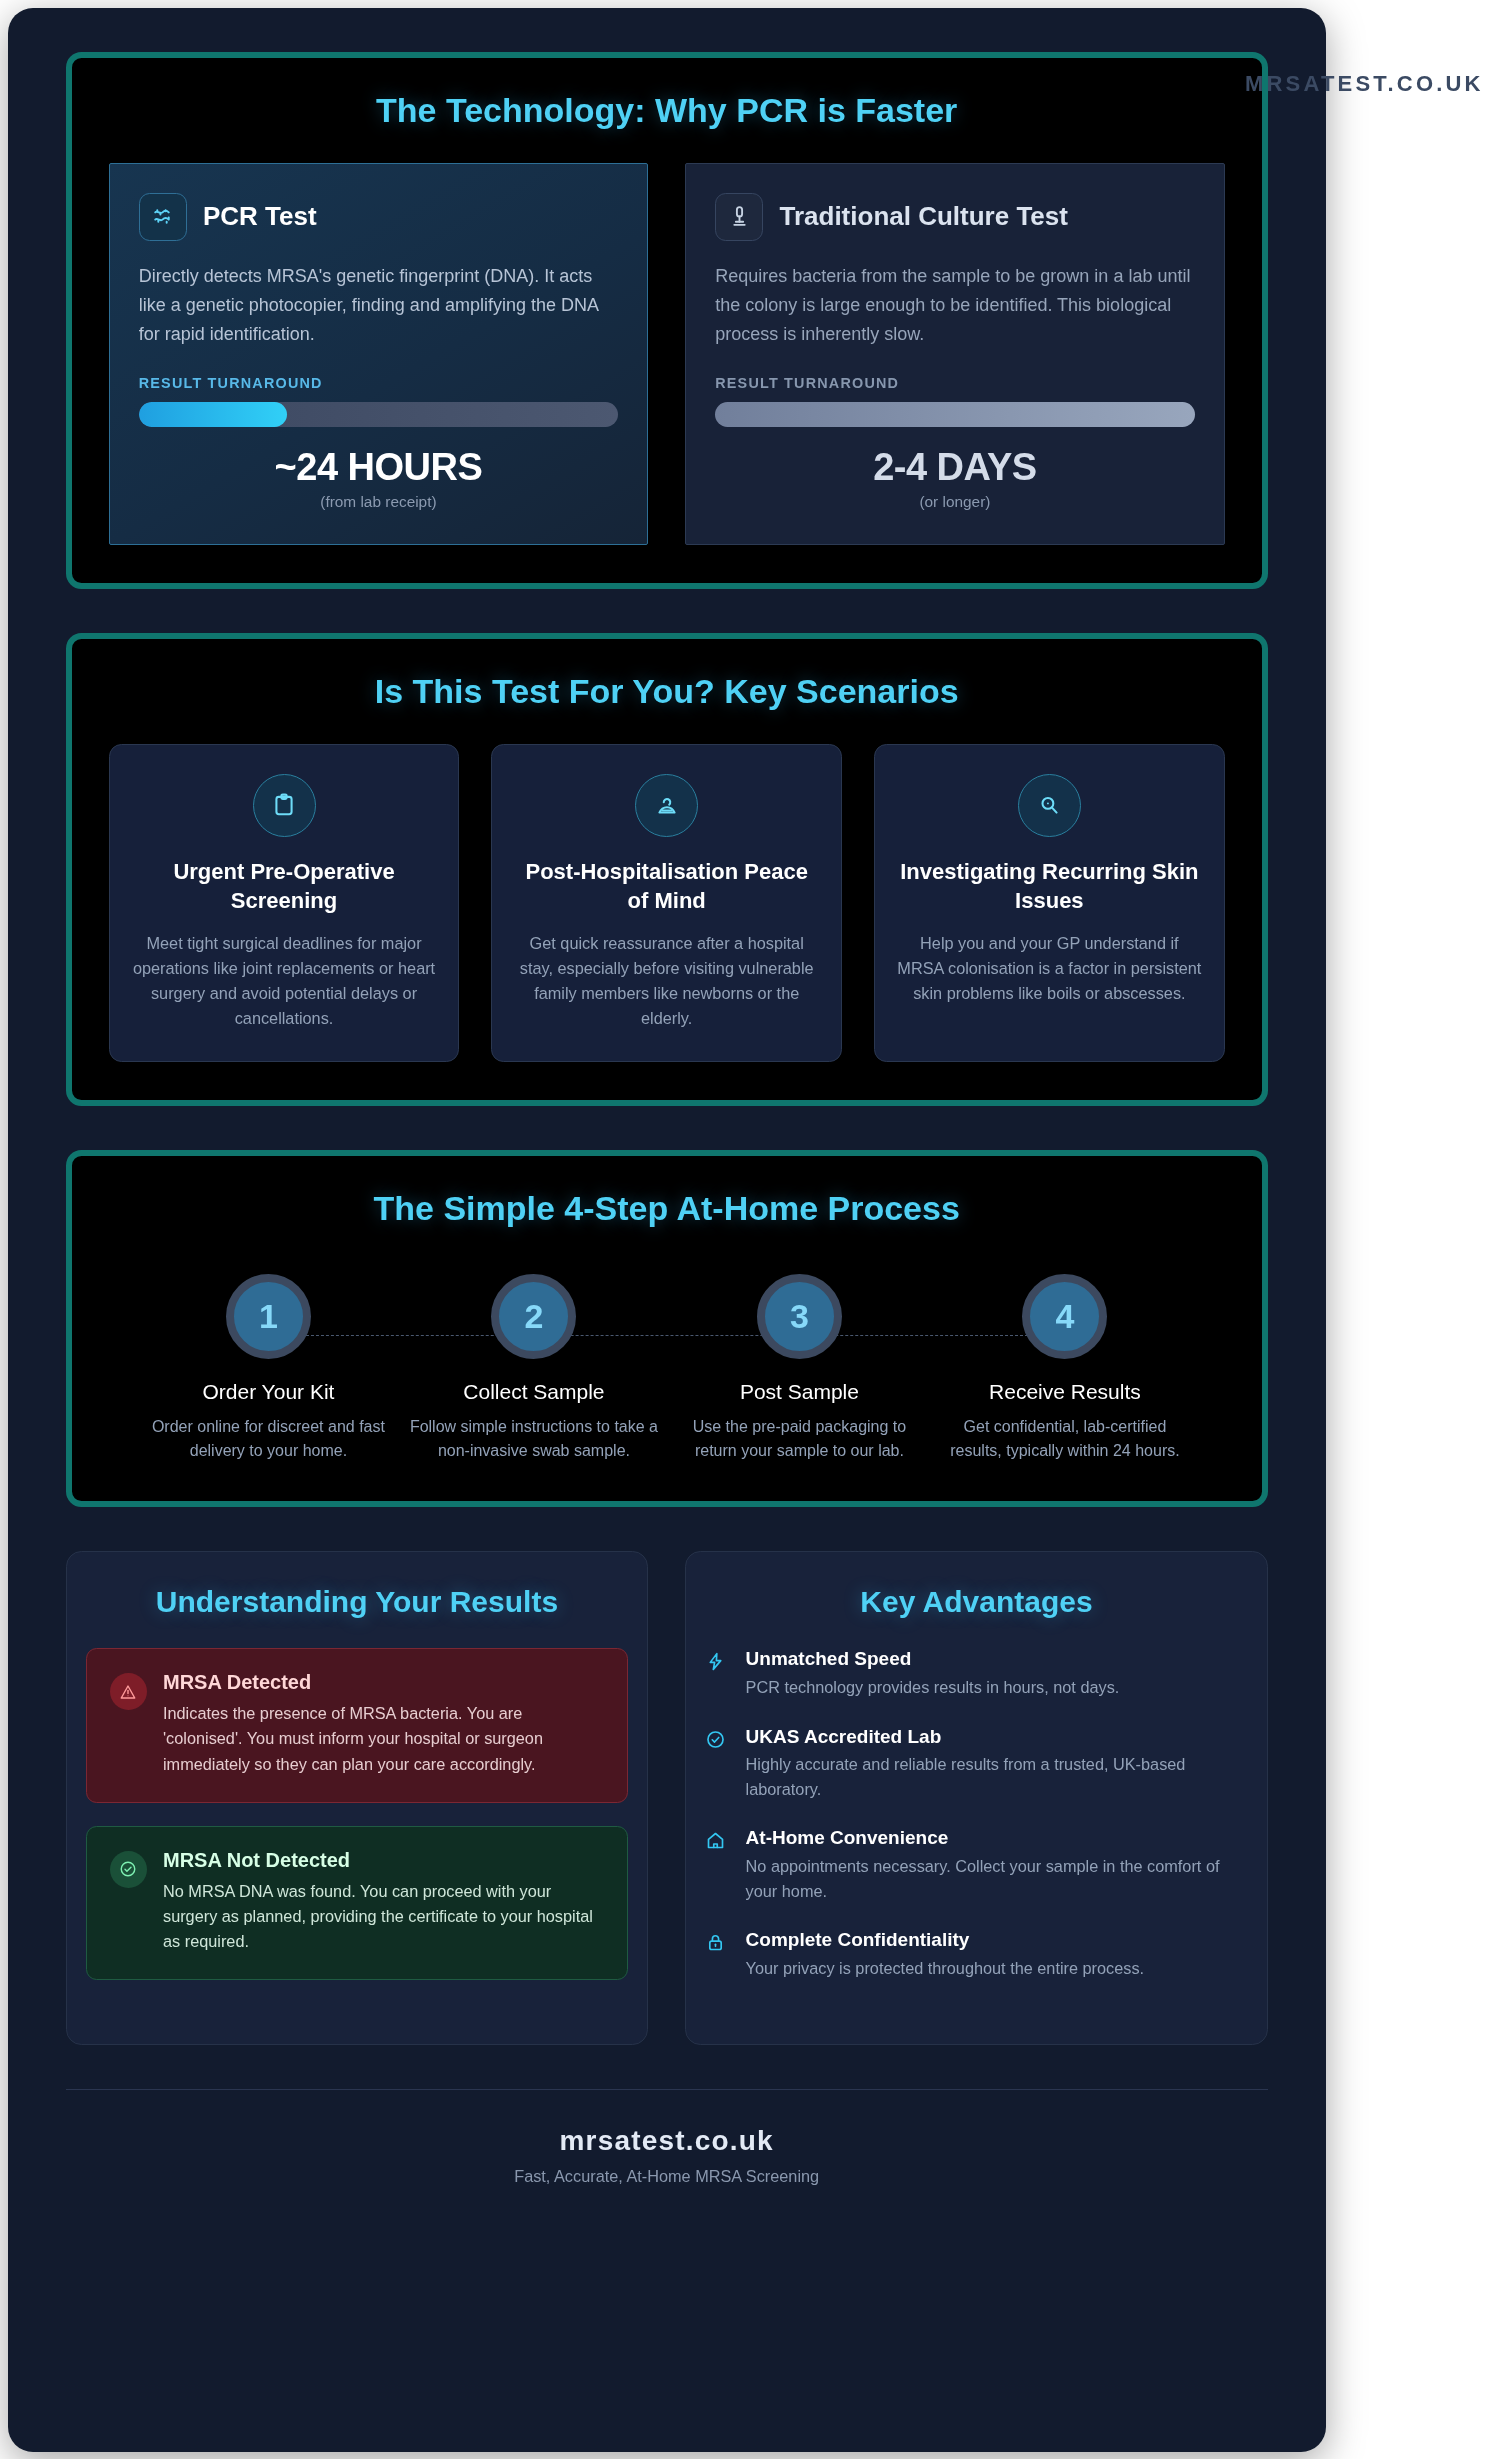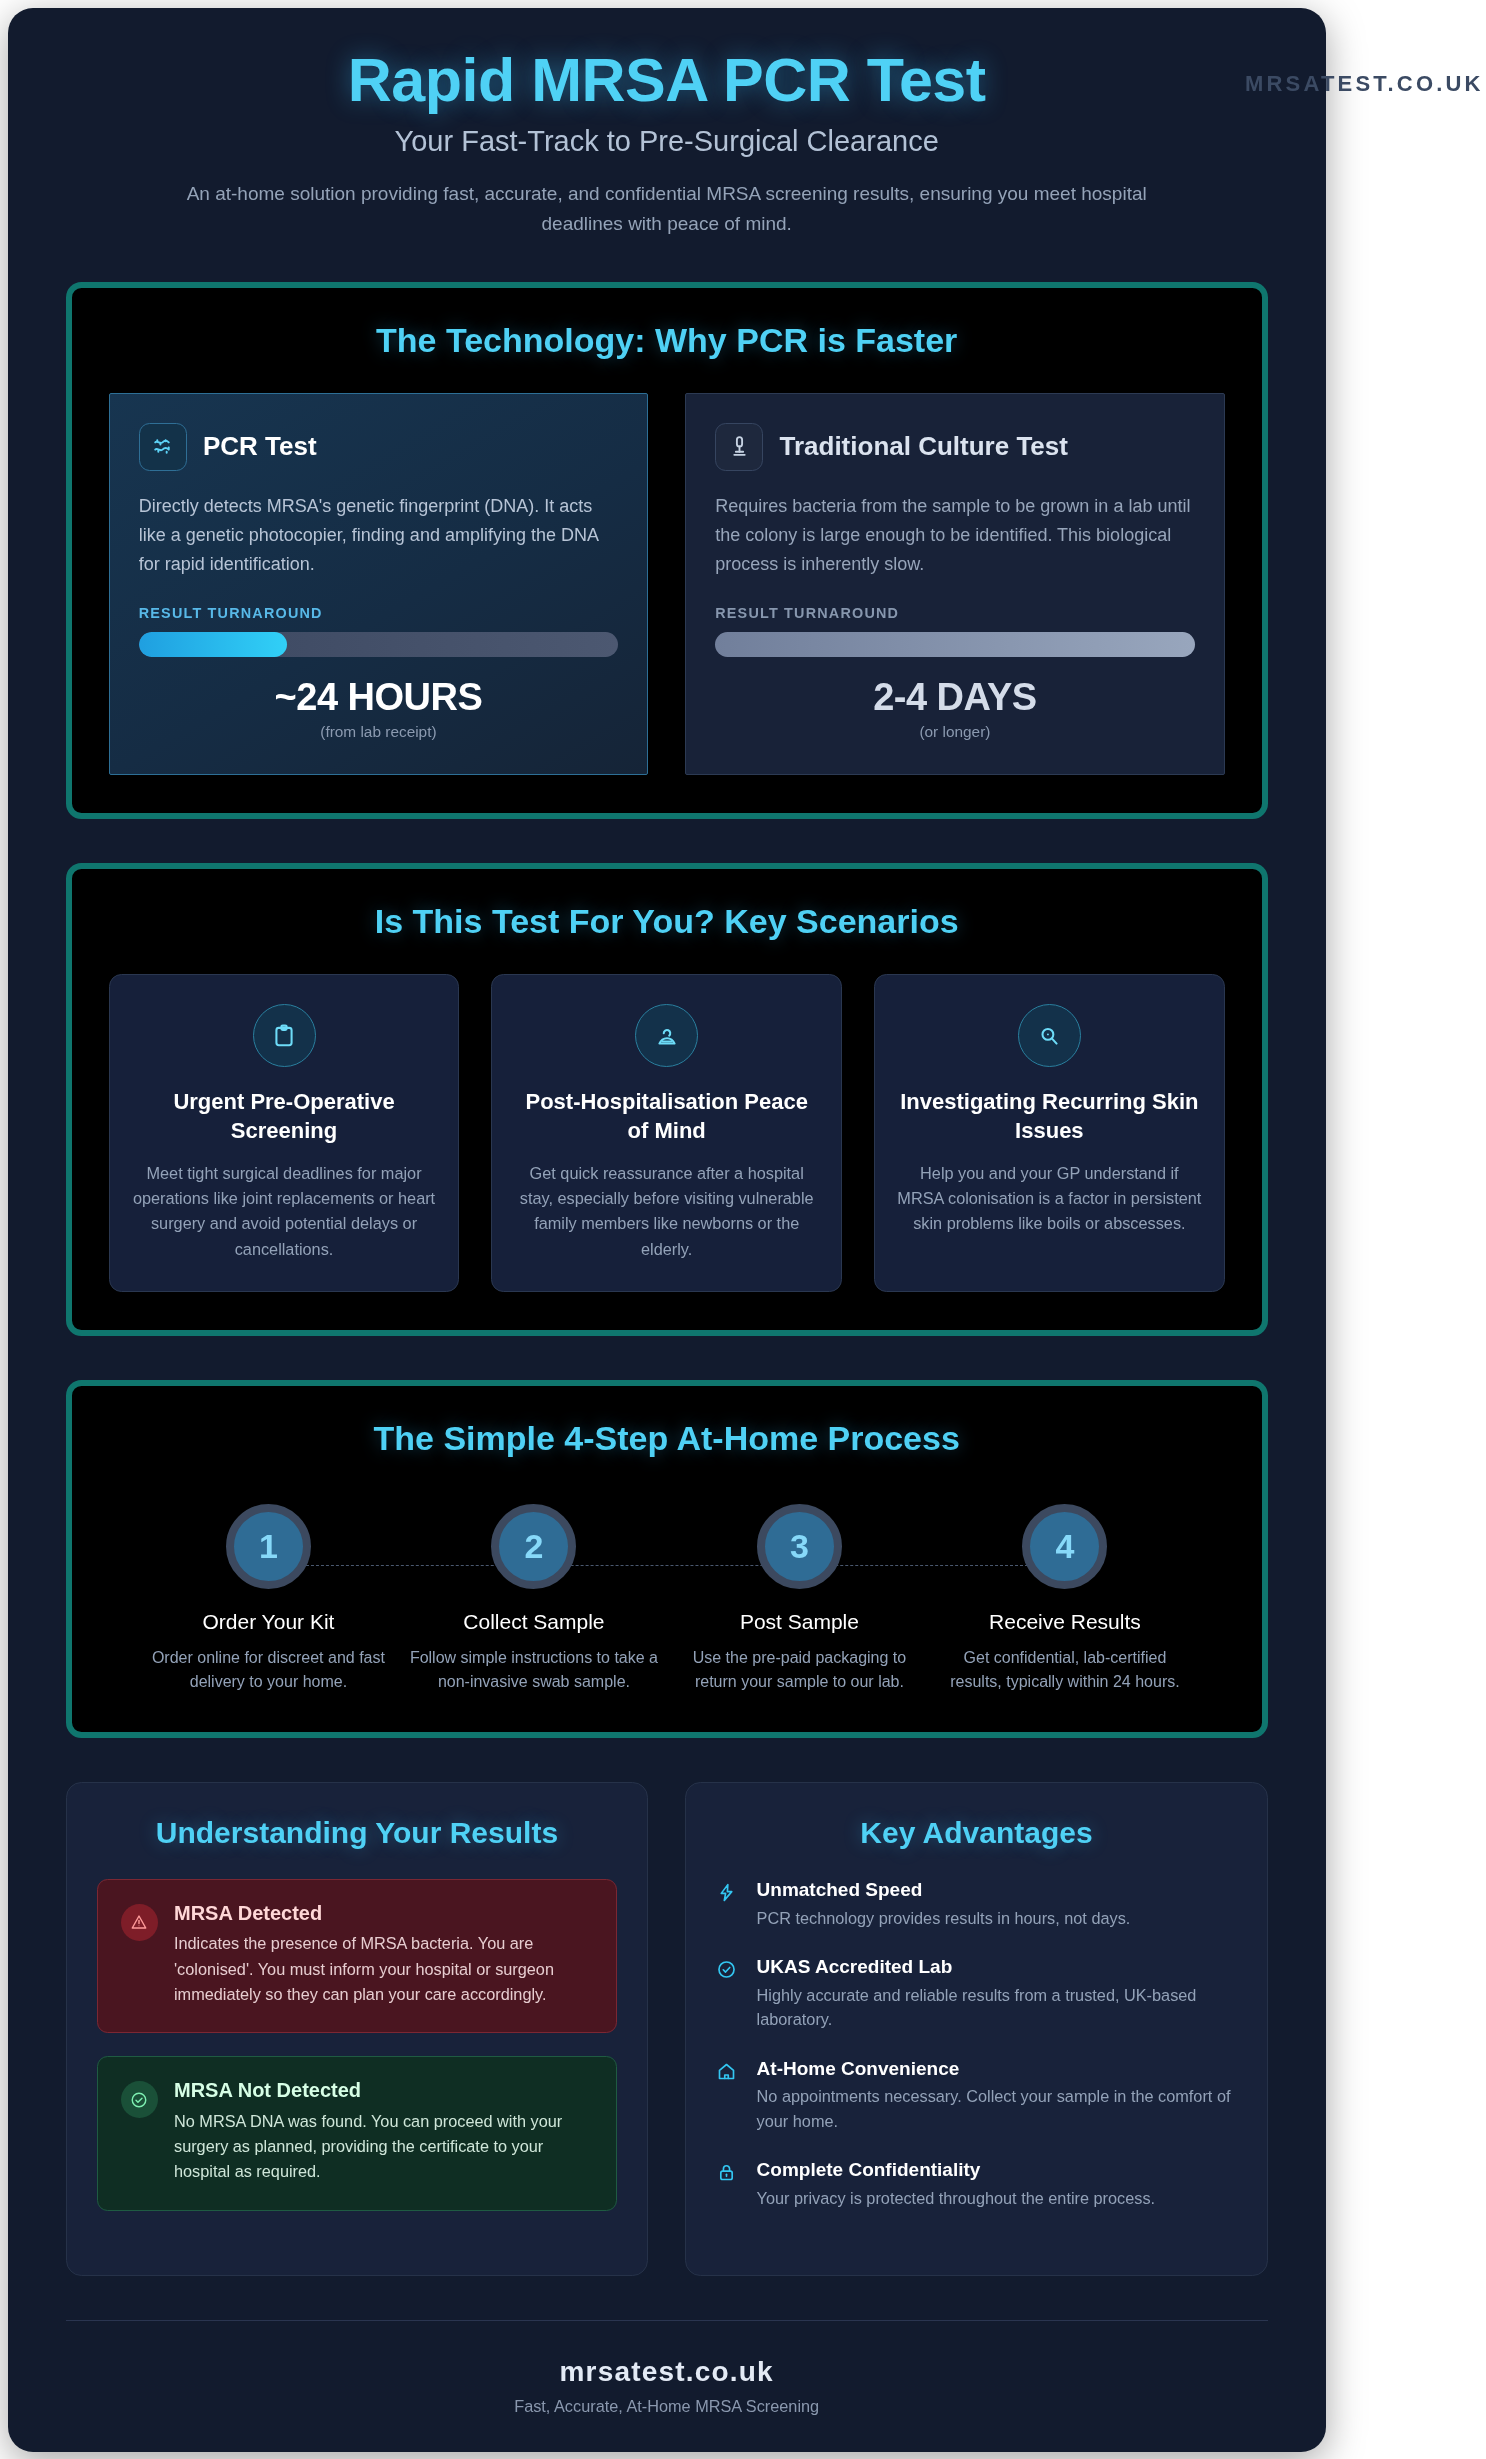--- a/index.html
+++ b/index.html
@@ -191,21 +191,21 @@
   .step-title { font-size: 21px; font-weight: normal; color: #ffffff; margin-bottom: 11.5px; }
   .step-desc { font-size: 16px; line-height: 1.5; color: #93a2b8; padding: 0 5.8px; }
 
   
   .bottom-row { display: flex; gap: 37px; margin-top: 44px; }
   .bottom-col {
     flex: 1;
     background: #18223a;
     border: 1px solid #263249;
     border-radius: 15.4px;
-    padding: 33px 30px 38px;
+    padding: 33px 19px 38px;
   }
   .bcol-title {
     text-align: center;
     font-size: 30px;
     font-weight: bold;
     color: #4fd1f5;
     margin-bottom: 29px;
     text-shadow: 0 0 17.3px rgba(56,189,248,0.35);
   }
   .result-card {
@@ -244,25 +244,20 @@
   .f-tag { margin-top: 9.6px; font-size: 16.3px; color: #8a98ae; }
 </style>
 </head>
 <body>
 
 <div id="root">
   <div class="panel">
 
     <div class="watermark">MRSATEST.CO.UK</div>
 
-    <div class="header">
-      <div class="h-title">Rapid MRSA PCR Test</div>
-      <div class="h-sub">Your Fast-Track to Pre-Surgical Clearance</div>
-      <div class="h-desc">An at-home solution providing fast, accurate, and confidential MRSA screening results, ensuring you meet hospital deadlines with peace of mind.</div>
-    </div>
 
     <div class="section">
       <div class="section-title">The Technology: Why PCR is Faster</div>
       <div class="tech-row">
 
         <div class="tech-card highlight">
           <div class="tc-head">
             <div class="tc-icon">
               <svg width="25" height="25" viewBox="0 0 24 24" fill="none" stroke="#5dd3f7" stroke-width="1.9" stroke-linecap="round">
                 <path d="M5 8c2-2 5 2 7 0s4-2 6 0"></path>

